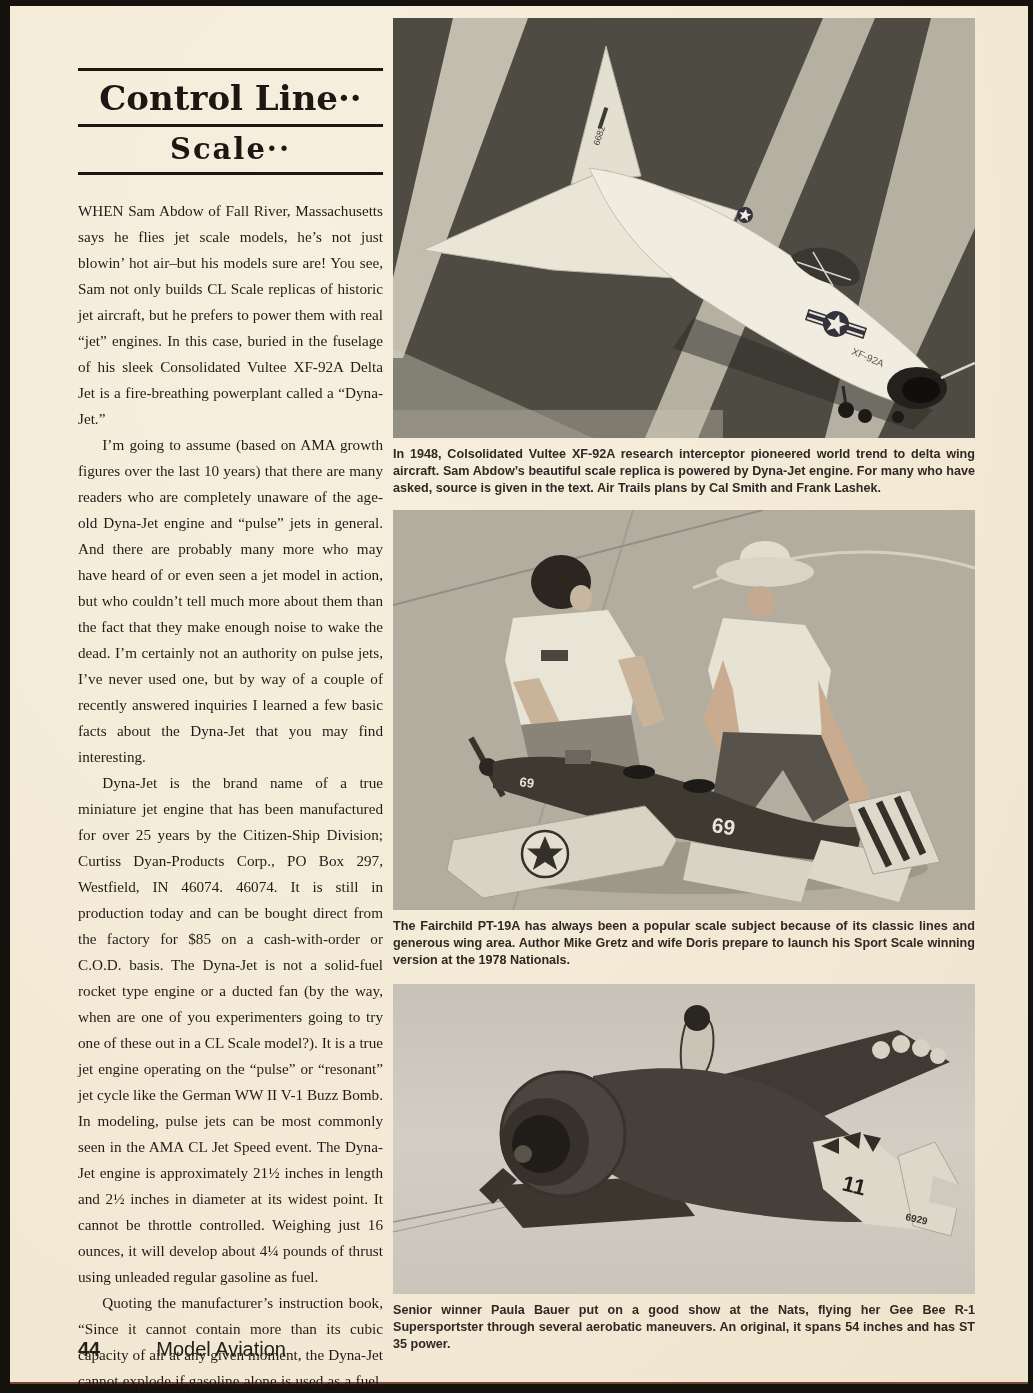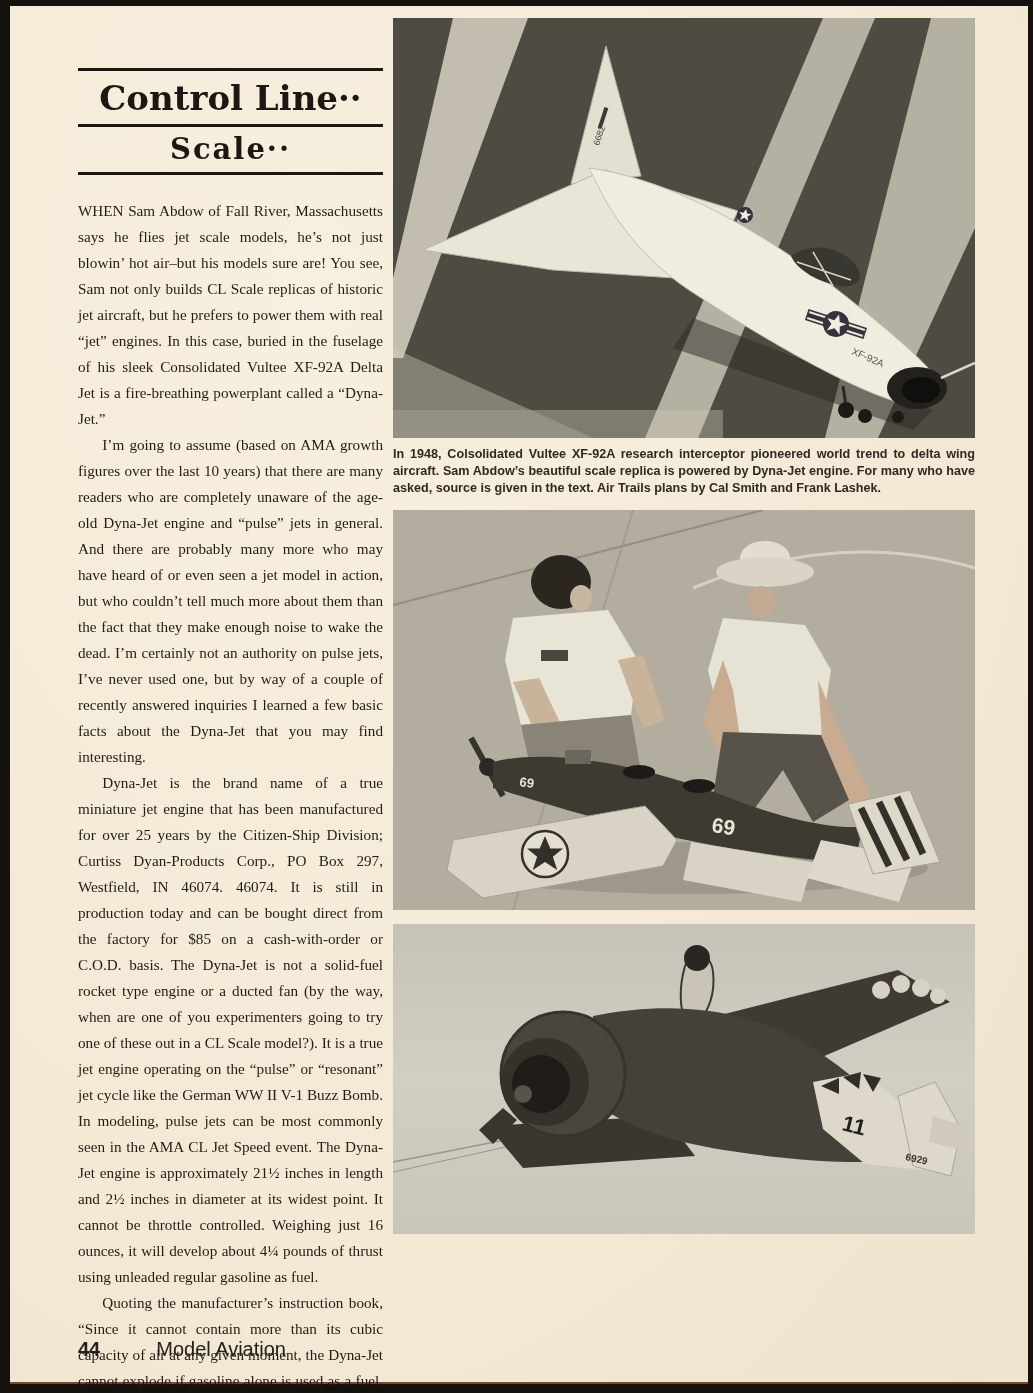--- a/index.html
+++ b/index.html
@@ -156,20 +156,21 @@
           <polygon points="428,330 522,348 506,392 414,368" fill="#ddd8c9"></polygon>
           <polygon points="455,294 517,280 547,352 480,364" fill="#ddd8c9" stroke="#a6a193" stroke-width="1"></polygon>
           <g stroke="#34312b" stroke-width="7">
             <line x1="468" y1="298" x2="496" y2="356"></line>
             <line x1="486" y1="292" x2="514" y2="350"></line>
             <line x1="504" y1="287" x2="530" y2="344"></line>
           </g>
         </g>
       </svg>
     </div>
+    <div class="caption cap2">The Fairchild PT-19A has always been a popular scale subject because of its classic lines and generous wing area. Author Mike Gretz and wife Doris prepare to launch his Sport Scale winning version at the 1978 Nationals.</div>
 
     <div class="photo ph3">
       <svg width="582" height="310" viewBox="0 0 582 310" xmlns="http://www.w3.org/2000/svg">
         <defs>
           <linearGradient id="sky" x1="0" y1="0" x2="0" y2="1">
             <stop offset="0" stop-color="#c6c2b7"></stop>
             <stop offset="0.5" stop-color="#d2cec3"></stop>
             <stop offset="1" stop-color="#c9c5ba"></stop>
           </linearGradient>
         </defs>
@@ -200,15 +201,16 @@
           <polygon points="540,192 582,206 578,228 536,218" fill="#cfcabd"></polygon>
           <text x="512" y="236" font-family="Liberation Sans, sans-serif" font-weight="bold" font-size="10" fill="#3b372f" transform="rotate(12 512 236)">6929</text>
           <circle cx="170" cy="150" r="62" fill="#4a463f" stroke="#37332d" stroke-width="3"></circle>
           <circle cx="152" cy="158" r="44" fill="#36322b"></circle>
           <circle cx="148" cy="160" r="29" fill="#201d18"></circle>
           <circle cx="130" cy="170" r="9" fill="#58544a"></circle>
           <polygon points="86,206 110,184 124,196 100,220" fill="#3a362f"></polygon>
         </g>
       </svg>
     </div>
+    <div class="caption">Senior winner Paula Bauer put on a good show at the Nats, flying her Gee Bee R-1 Supersportster through several aerobatic maneuvers. An original, it spans 54 inches and has ST 35 power.</div>
 
   </div>
 </div>
 
 </body></html>

